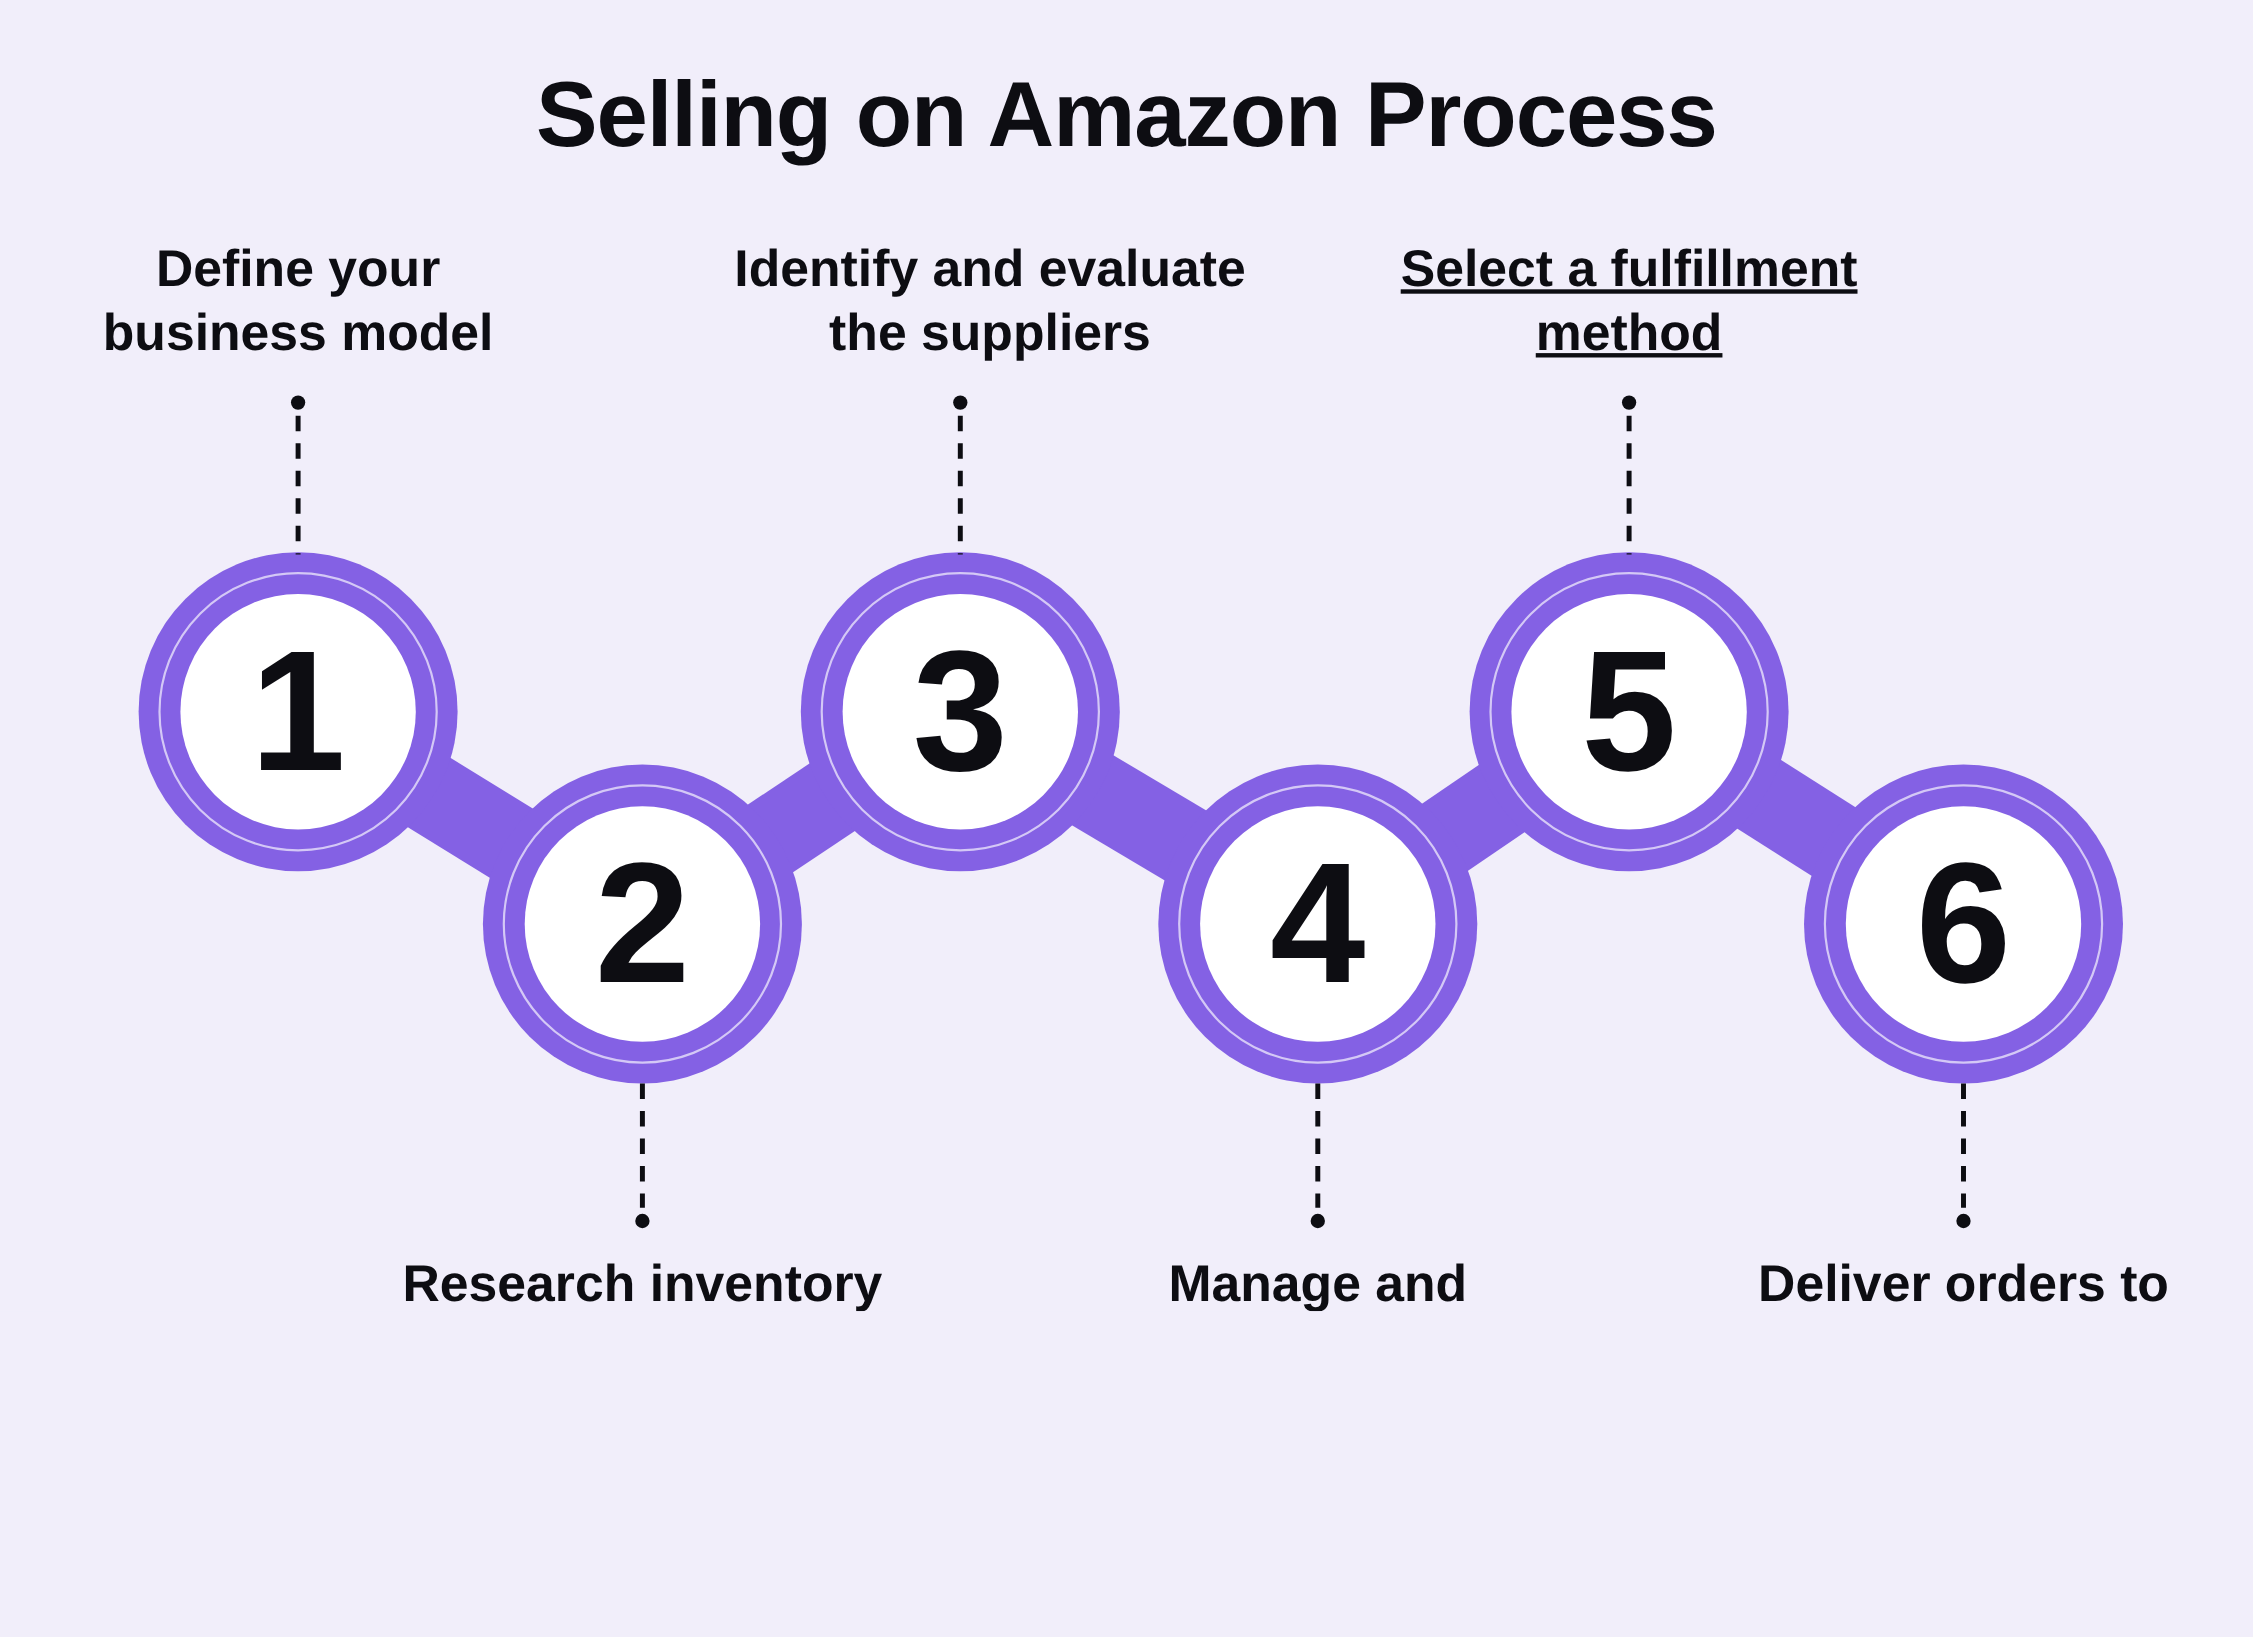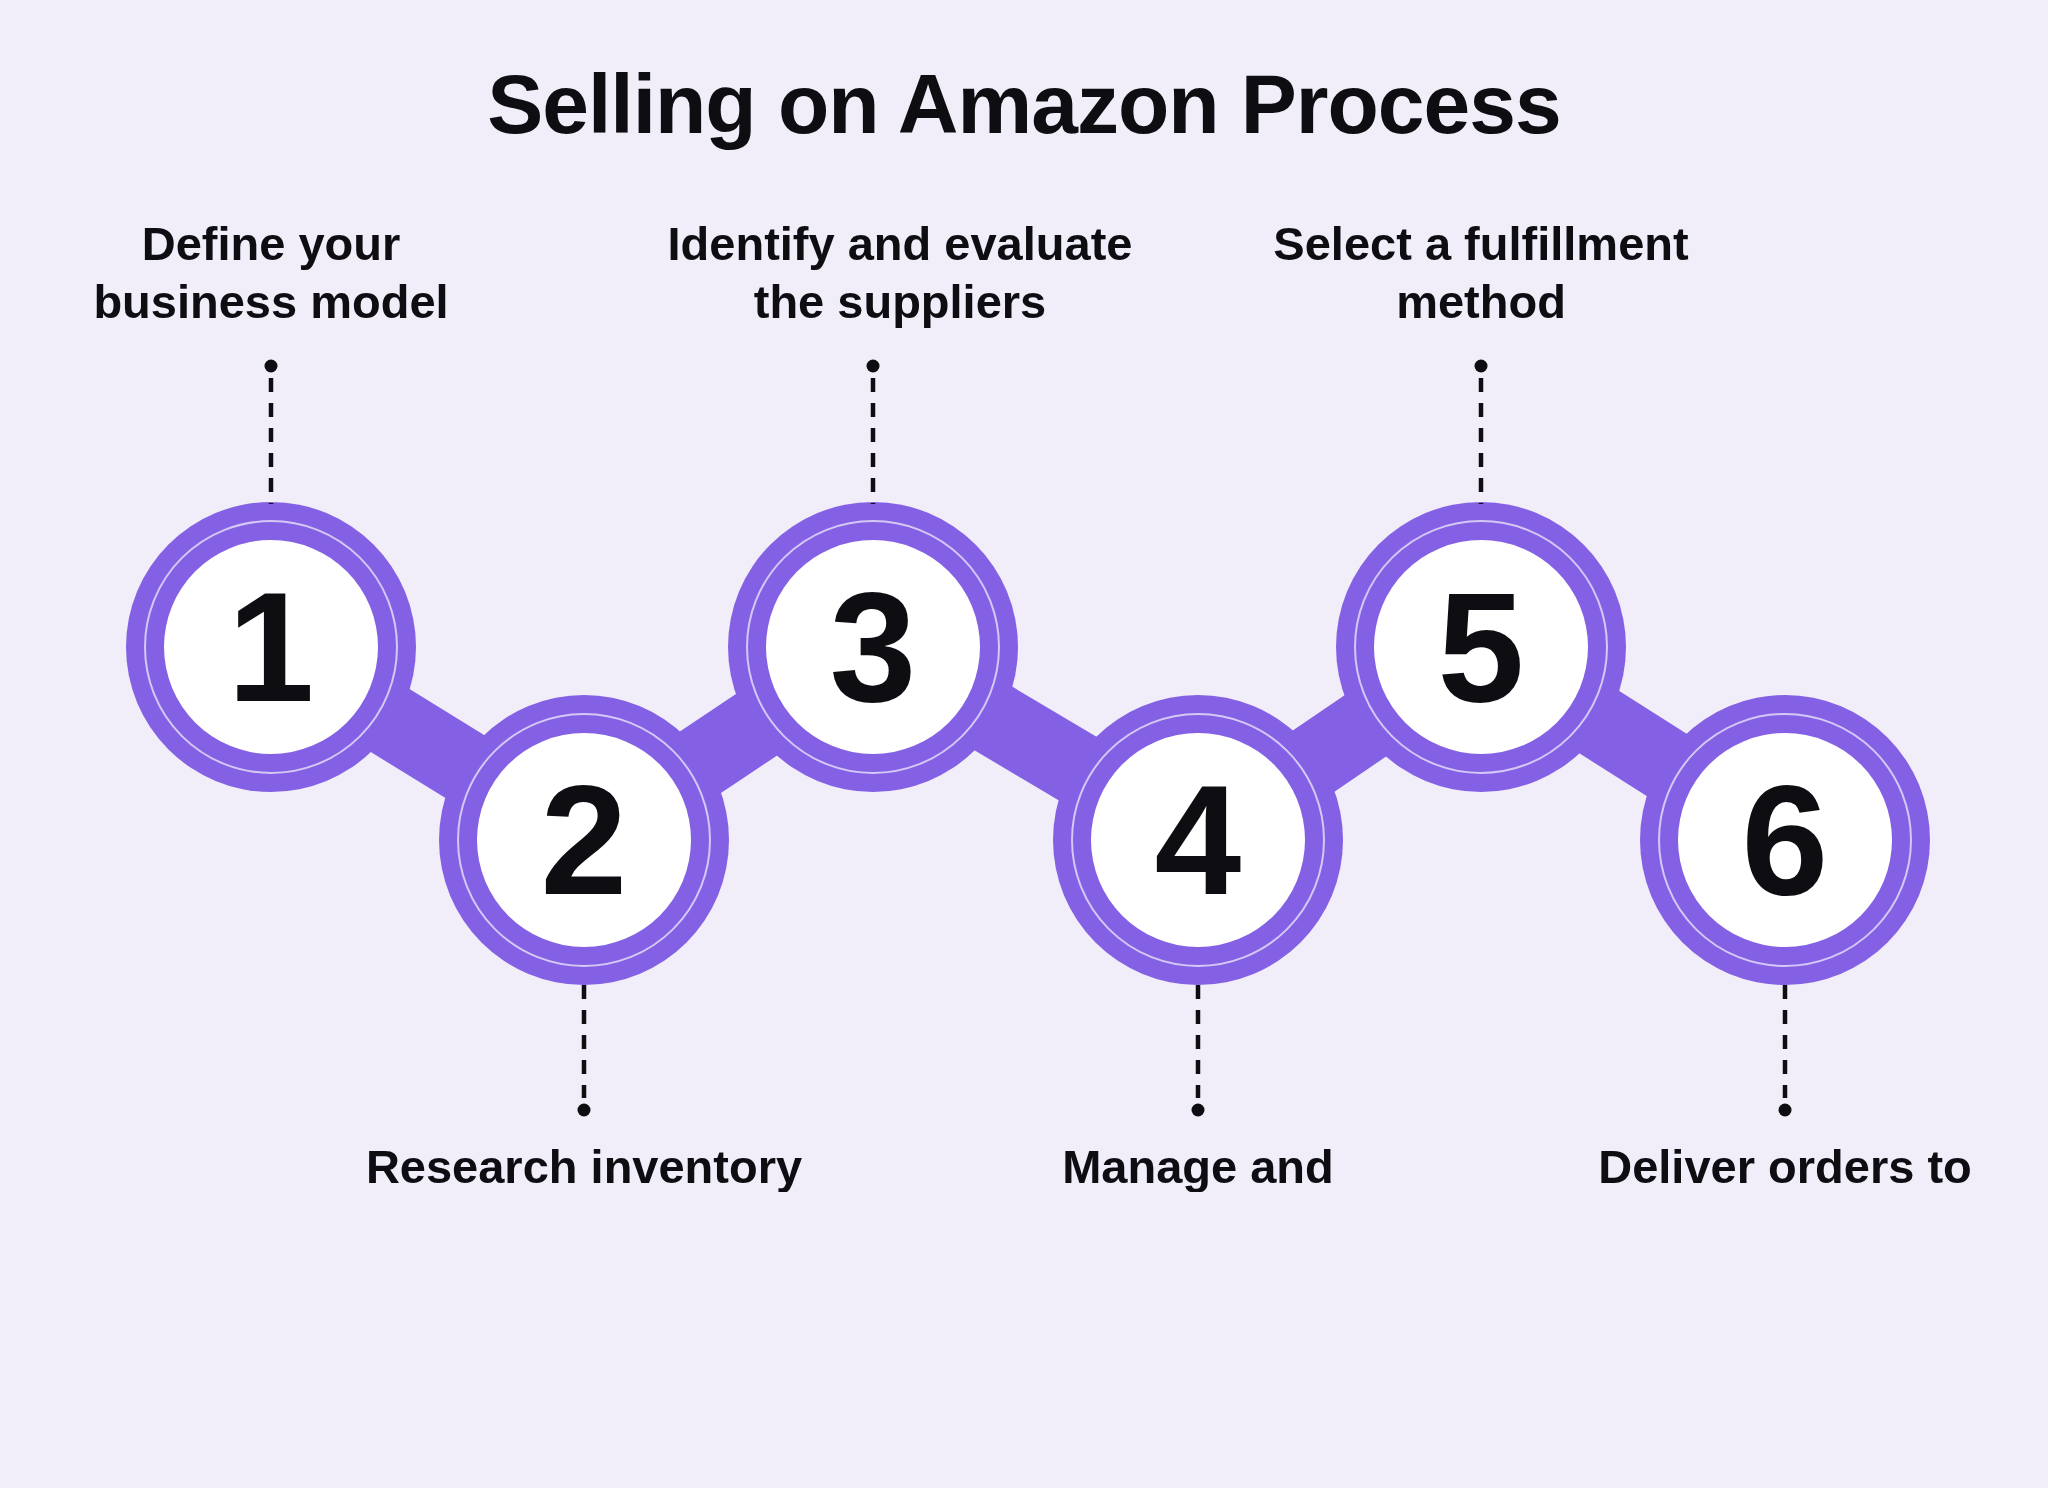--- a/index.html
+++ b/index.html
@@ -55,21 +55,21 @@
     position:absolute;width:600px;
     text-align:center;
     font-size:47px;font-weight:800;line-height:1.24;
     white-space:pre-line;
     color:var(--ink);
   }
   .l1{left:-29px;top:215px;}
   .l2{left:284px;top:1138px;}
   .l3{left:600px;top:215px;}
   .l4{left:898px;top:1138px;}
-  .l5{left:1181px;top:215px;}
+  .l5{left:1181px;top:215px;text-decoration:underline;}
   .l6{left:1485px;top:1138px;}
 
   .logo{
     position:absolute;left:858px;top:1345px;
     display:flex;align-items:center;
   }
   .logo-icon{
     position:relative;width:95px;height:90px;
     background:#ffffff;border-radius:20px;
     box-shadow:0 10px 24px rgba(80,60,120,0.10);

